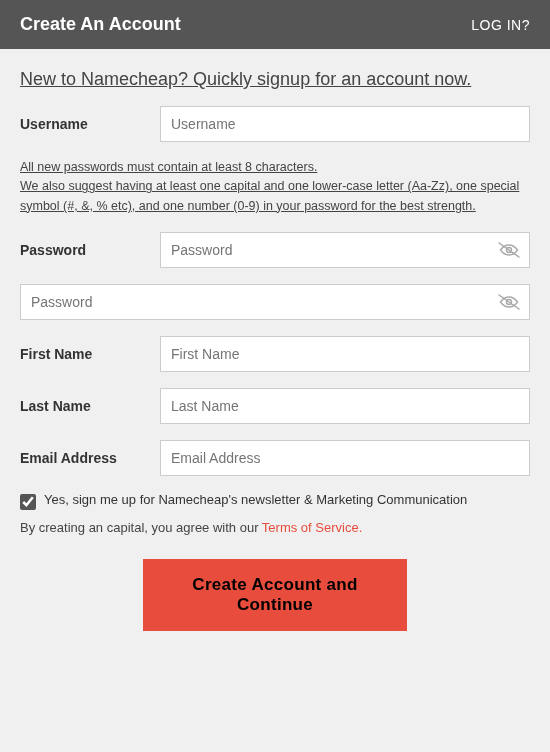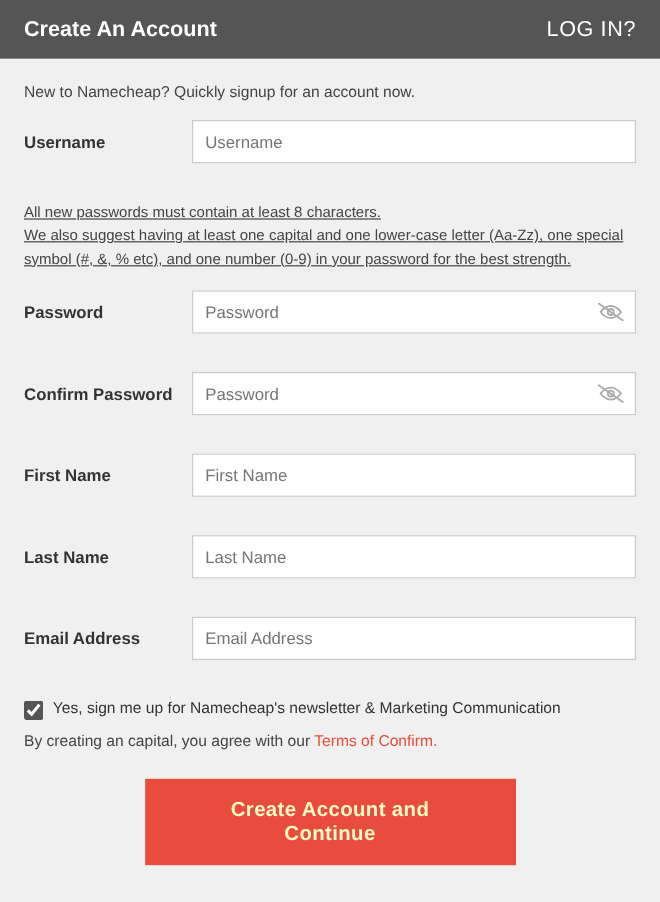--- a/index.html
+++ b/index.html
@@ -26,42 +26,43 @@
       padding: 14px 20px;
     }
 
     .header-title {
       font-size: 18px;
       font-weight: bold;
       color: #fff;
     }
 
     .header-login {
-      font-size: 18px;
+      font-size: 14px;
       color: #fff;
       text-decoration: none;
       letter-spacing: 0.5px;
       cursor: pointer;
     }
 
     .main-content {
       background: #f0f0f0;
       padding: 20px 20px 30px 20px;
     }
 
     .intro-text {
-      font-size: 13px;
+      font-size: 18px;
       color: #444;
       margin-bottom: 16px;
+      text-decoration: underline;
     }
 
     .form-row {
       display: flex;
       align-items: center;
-      margin-bottom: 32px;
+      margin-bottom: 16px;
     }
 
     .form-label {
       width: 140px;
       min-width: 140px;
       font-size: 14px;
       font-weight: bold;
       color: #333;
     }
 
@@ -148,27 +149,27 @@
     }
 
     .submit-btn-wrap {
       display: flex;
       justify-content: center;
       margin-top: 10px;
     }
 
     .submit-btn {
       background: #e84c3d;
-      color: #fef9c3;
+      color: #000000;
       border: none;
       padding: 16px 40px;
       font-size: 17px;
       font-weight: bold;
       cursor: pointer;
-      width: 309px;
+      width: 264px;
       text-align: center;
       letter-spacing: 0.3px;
     }
   </style>
 </head>
 <body>
 
 <div class="header">
   <span class="header-title">Create An Account</span>
   <span class="header-login">LOG IN?</span>
@@ -198,21 +199,20 @@
         <svg width="22" height="16" viewBox="0 0 22 16" fill="none" xmlns="http://www.w3.org/2000/svg">
           <path d="M1 1L21 15" stroke="#aaa" stroke-width="1.5" stroke-linecap="round"></path>
           <path d="M11 3C6 3 2.5 8 2.5 8C2.5 8 6 13 11 13C16 13 19.5 8 19.5 8C19.5 8 16 3 11 3Z" stroke="#aaa" stroke-width="1.5" fill="none"></path>
           <circle cx="11" cy="8" r="2.5" stroke="#aaa" stroke-width="1.5" fill="none"></circle>
         </svg>
       </span>
     </div>
   </div>
 
   <div class="form-row">
-    <label class="form-label">Confirm Password</label>
     <div class="form-input-wrap">
       <input type="password" class="form-input" placeholder="Password" style="">
       <span class="toggle-pw-icon">
         <svg width="22" height="16" viewBox="0 0 22 16" fill="none" xmlns="http://www.w3.org/2000/svg">
           <path d="M1 1L21 15" stroke="#aaa" stroke-width="1.5" stroke-linecap="round"></path>
           <path d="M11 3C6 3 2.5 8 2.5 8C2.5 8 6 13 11 13C16 13 19.5 8 19.5 8C19.5 8 16 3 11 3Z" stroke="#aaa" stroke-width="1.5" fill="none"></path>
           <circle cx="11" cy="8" r="2.5" stroke="#aaa" stroke-width="1.5" fill="none"></circle>
         </svg>
       </span>
     </div>
@@ -238,20 +238,20 @@
       <input type="email" class="form-input-plain" placeholder="Email Address" style="">
     </div>
   </div>
 
   <div class="checkbox-row">
     <input type="checkbox" id="newsletter-checkbox" checked="" style="">
     <label class="checkbox-label" for="newsletter-checkbox">Yes, sign me up for Namecheap's newsletter &amp; Marketing Communication</label>
   </div>
 
   <div class="tos-text">
-    <span>By creating an capital, you agree with our </span><a class="tos-link">Terms of Confirm.</a>
+    <span>By creating an capital, you agree with our </span><a class="tos-link">Terms of Service.</a>
   </div>
 
   <div class="submit-btn-wrap">
     <button class="submit-btn">Create Account and Continue</button>
   </div>
 
 </div>
 
 </body></html>

